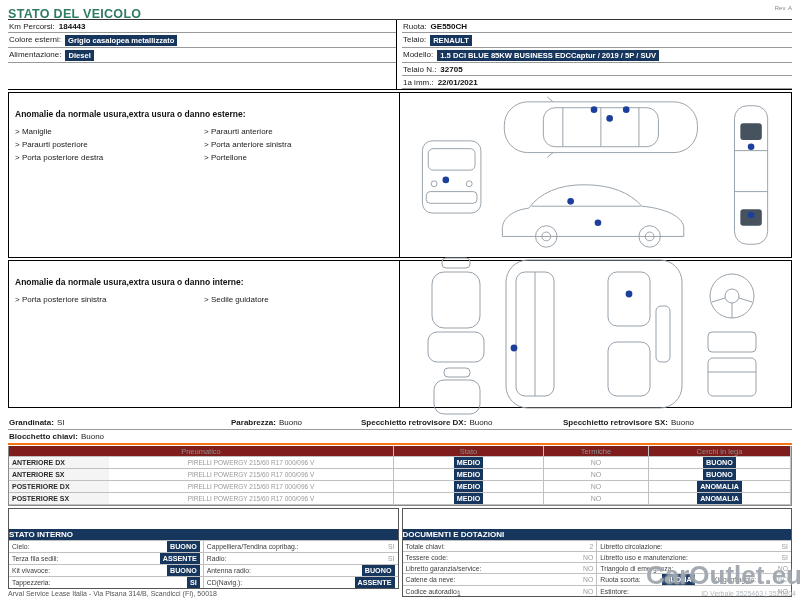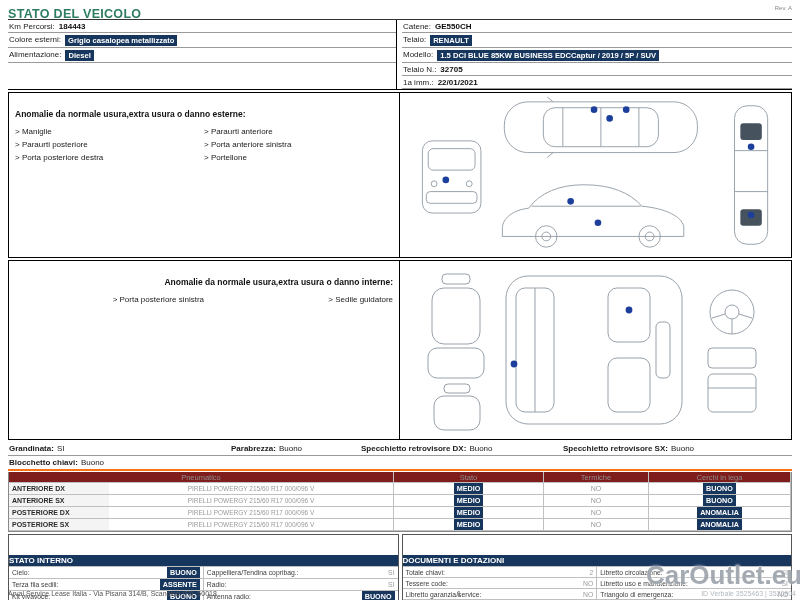--- a/index.html
+++ b/index.html
@@ -16,32 +16,32 @@
   .info-col.right { flex:1; border-left:1px solid #000; padding-left:5px; }
   .info-row { display:flex; align-items:flex-start; min-height:13px; border-bottom:1px solid #9a9a9a; font-size:8px; padding:2px 2px 1px 1px; }
   .info-row .lbl { white-space:nowrap; margin-right:4px; color:#222; }
   .val-b { font-weight:bold; color:#0d0d0d; }
   .pill { background:#17365d; color:#fff; font-weight:bold; font-size:7.2px; line-height:9px; padding:1px 3px; display:inline-block; }
   .info-row .pill { font-size:7.6px; }
   .pill.wrapv { max-width:300px; }
 
   .section { border:1px solid #000; display:flex; margin-top:2px; }
   .section.ext { height:166px; }
-  .section.int { height:180px;text-align:right; }
+  .section.int { height:148px; }
   .sec-text { flex:1; padding:5px 6px; }
   .sec-title { font-weight:bold; font-size:8.5px; margin-bottom:8px; color:#111;margin-top:11px; }
   .sec-cols { display:flex; font-size:8px; }
   .sec-col { width:50%; }
   .sec-col div { margin-bottom:4px; }
   .sec-diagram { width:392px; border-left:1px solid #000; display:flex; align-items:center; justify-content:center; }
   .diagram-svg .ln * { fill:none; stroke:#98a1aa; stroke-width:1; }
   .diagram-svg .solid { fill:#46525e; stroke:none; }
   .diagram-svg .dot { fill:#1d3f9c; stroke:none; }
 
-  .summary { margin-top:2px; font-size:8px; }
+  .summary { margin-top:8px; font-size:8px; }
   .sum-row1 { display:flex; border-bottom:1px solid #999; padding:2px 1px; }
   .sum-row2 { border-bottom:2px solid #f97316; padding:2px 1px; }
   .sum-item { white-space:nowrap; }
   .sum-item.w1 { width:222px; } .sum-item.w2 { width:130px; } .sum-item.w3 { width:202px; }
   .sum-lbl { font-weight:bold; margin-right:3px; }
 
   .tyres { display:grid; grid-template-columns:100px 285px 150px 105px 1fr; border:1px solid #888; border-top:none; margin-top:1px; font-size:7px; }
   .tcell { border-right:1px solid #c0c0c0; border-bottom:1px solid #c0c0c0; display:flex; align-items:center; justify-content:center; min-height:10px; padding:0 2px; }
   .tcell:nth-child(5n) { border-right:none; }
   .thead { background:#7f1d1d; color:#8d8d8d; font-size:7.5px; min-height:11px; }
@@ -84,21 +84,21 @@
         <span class="lbl">Colore esterni:</span>
         <span class="pill">Grigio casalopea metallizzato</span>
       </div>
       <div class="info-row">
         <span class="lbl">Alimentazione:</span>
         <span class="pill">Diesel</span>
       </div>
     </div>
     <div class="info-col right">
       <div class="info-row">
-        <span class="lbl">Catene:</span>
+        <span class="lbl">Ruota:</span>
         <span class="val-b">GE550CH</span>
       </div>
       <div class="info-row">
         <span class="lbl">Telaio:</span>
         <span class="pill">RENAULT</span>
       </div>
       <div class="info-row">
         <span class="lbl">Modello:</span>
         <span class="pill wrapv">1.5 DCI BLUE 85KW BUSINESS EDCCaptur / 2019 / 5P / SUV</span>
       </div>

